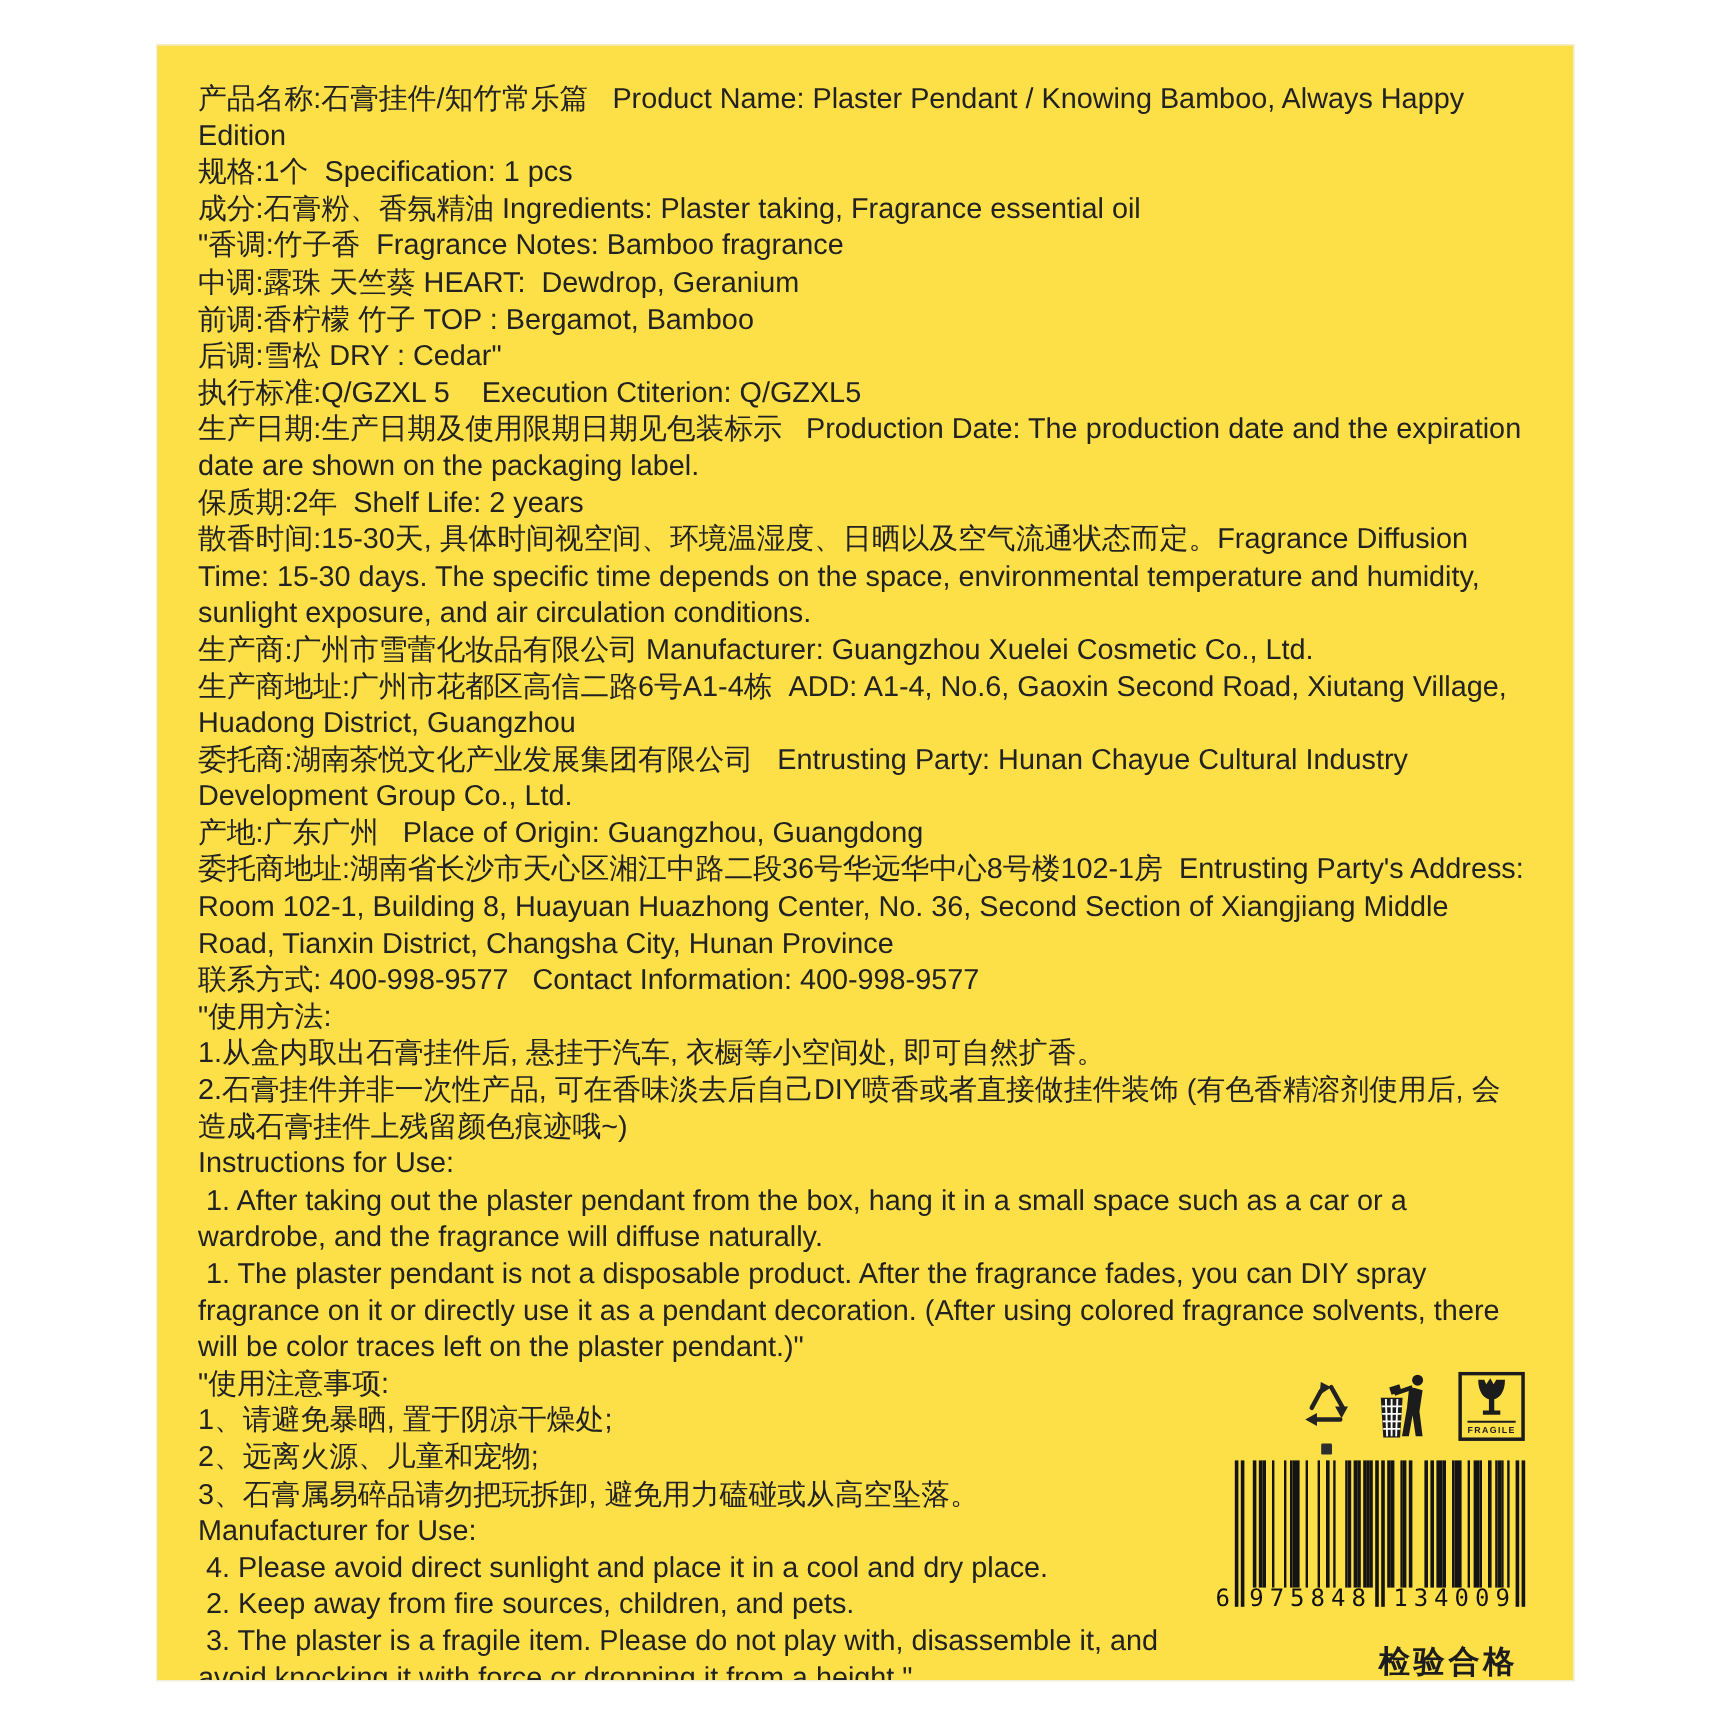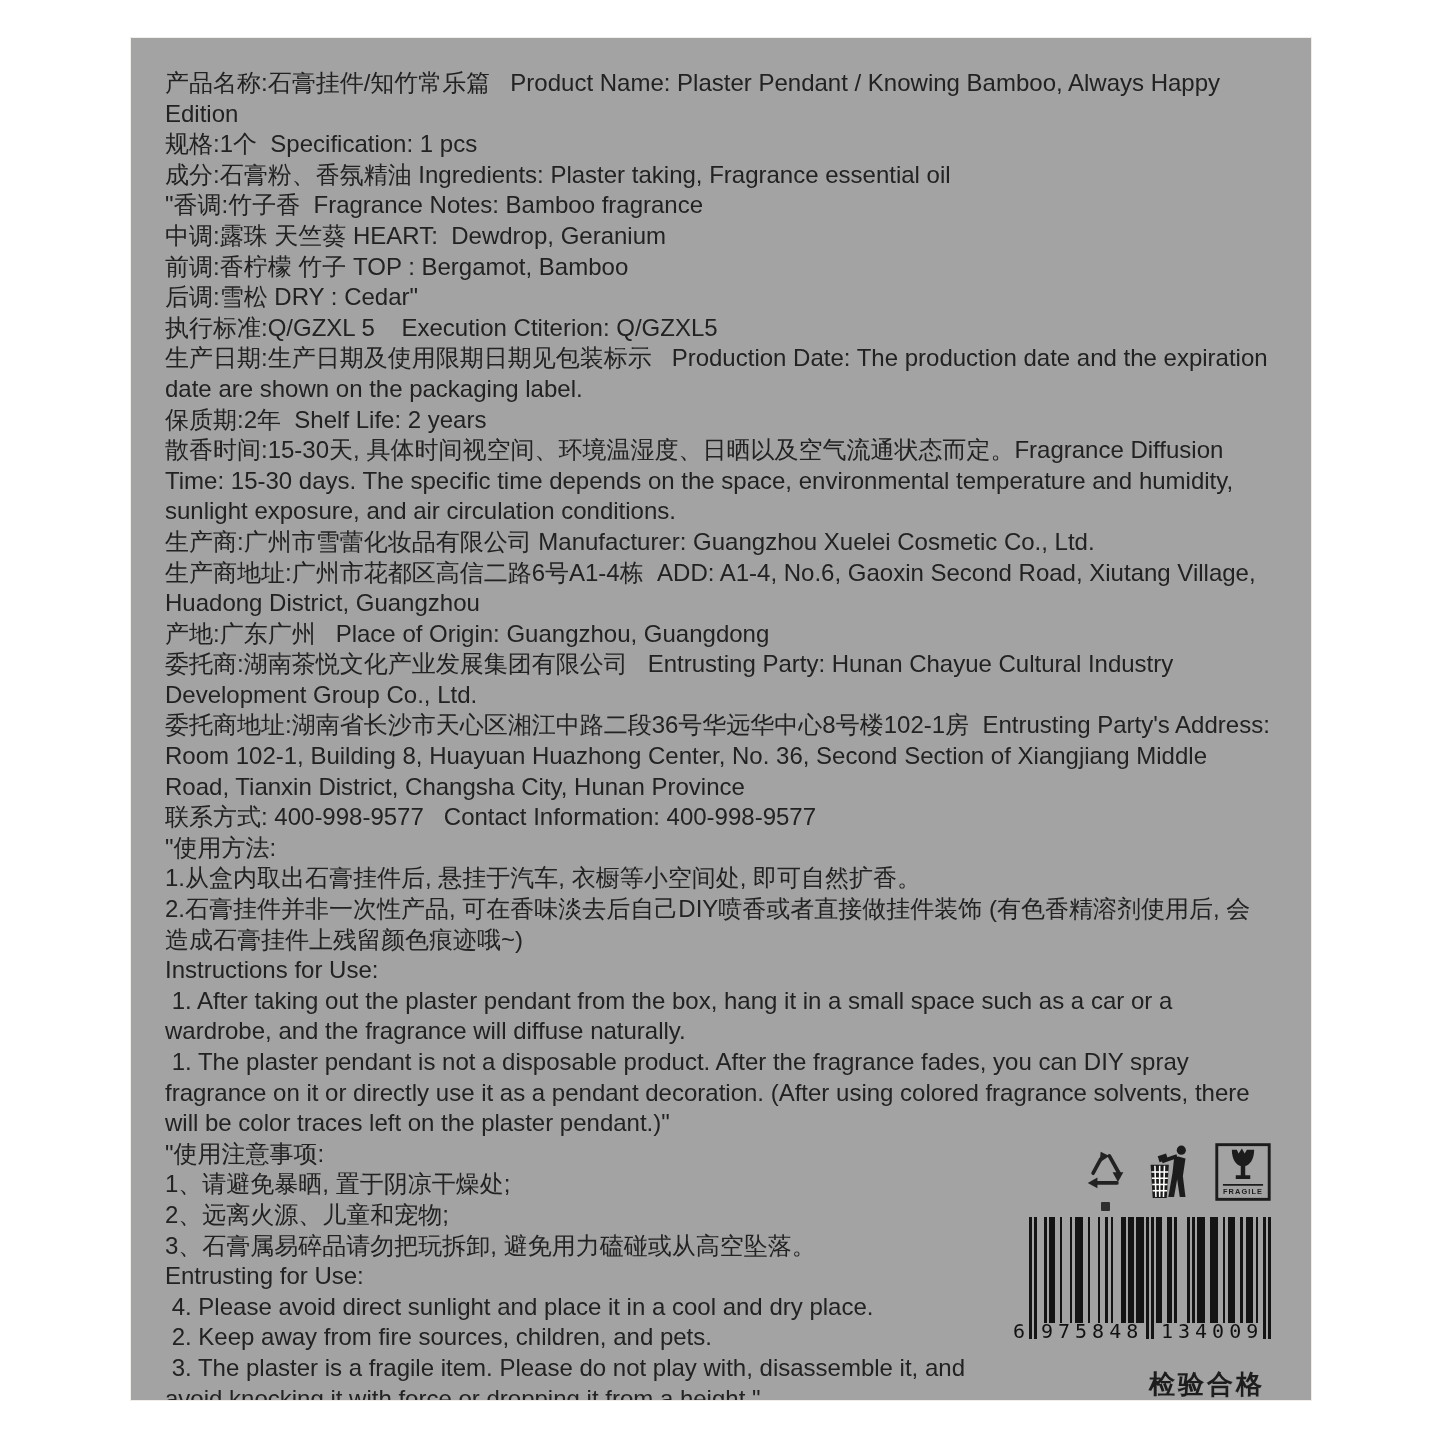--- a/index.html
+++ b/index.html
@@ -4,21 +4,21 @@
 <style>
   html,body { margin:0; padding:0; }
   body {
     width:1445px; height:1445px; position:relative;
     background:#ffffff; overflow:hidden;
     font-family:"Liberation Sans","DejaVu Sans",sans-serif;
   }
   .card {
     position:absolute; left:130px; top:37px;
     width:1182px; height:1364px; box-sizing:border-box;
-    background:#a3a3a3; border:1px solid #f1ede8;
+    background:#fde047; border:1px solid #f1ede8;
     padding:30px 40px 0 34px; overflow:hidden;
   }
   .ln {
     margin:0; font-size:24px; line-height:30.6px; color:#222222;
     font-weight:500; white-space:pre-wrap; word-break:break-word;
   }
   
   .right-marks { float:right; width:265px; margin:4px 0 0 14px; }
   .icons-row { display:flex; justify-content:flex-end; align-items:flex-start; gap:16px; height:66px; }
   .icon-wrap { text-align:left; }
@@ -51,22 +51,22 @@
   <p class="ln">"香调:竹子香  Fragrance Notes: Bamboo fragrance</p>
   <p class="ln">中调:露珠 天竺葵 HEART:  Dewdrop, Geranium</p>
   <p class="ln">前调:香柠檬 竹子 TOP : Bergamot, Bamboo</p>
   <p class="ln">后调:雪松 DRY : Cedar"</p>
   <p class="ln">执行标准:Q/GZXL 5    Execution Ctiterion: Q/GZXL5</p>
   <p class="ln">生产日期:生产日期及使用限期日期见包装标示   Production Date: The production date and the expiration date are shown on the packaging label.</p>
   <p class="ln">保质期:2年  Shelf Life: 2 years</p>
   <p class="ln">散香时间:15-30天, 具体时间视空间、环境温湿度、日晒以及空气流通状态而定。Fragrance Diffusion Time: 15-30 days. The specific time depends on the space, environmental temperature and humidity, sunlight exposure, and air circulation conditions.</p>
   <p class="ln">生产商:广州市雪蕾化妆品有限公司 Manufacturer: Guangzhou Xuelei Cosmetic Co., Ltd.</p>
   <p class="ln">生产商地址:广州市花都区高信二路6号A1-4栋  ADD: A1-4, No.6, Gaoxin Second Road, Xiutang Village, Huadong District, Guangzhou</p>
+  <p class="ln">委托商:湖南茶悦文化产业发展集团有限公司   Entrusting Party: Hunan Chayue Cultural Industry Development Group Co., Ltd.</p>
   <p class="ln">产地:广东广州   Place of Origin: Guangzhou, Guangdong</p>
-  <p class="ln">委托商:湖南茶悦文化产业发展集团有限公司   Entrusting Party: Hunan Chayue Cultural Industry Development Group Co., Ltd.</p>
   <p class="ln">委托商地址:湖南省长沙市天心区湘江中路二段36号华远华中心8号楼102-1房  Entrusting Party's Address: Room 102-1, Building 8, Huayuan Huazhong Center, No. 36, Second Section of Xiangjiang Middle Road, Tianxin District, Changsha City, Hunan Province</p>
   <p class="ln">联系方式: 400-998-9577   Contact Information: 400-998-9577</p>
   <p class="ln">"使用方法:</p>
   <p class="ln">1.从盒内取出石膏挂件后, 悬挂于汽车, 衣橱等小空间处, 即可自然扩香。</p>
   <p class="ln">2.石膏挂件并非一次性产品, 可在香味淡去后自己DIY喷香或者直接做挂件装饰 (有色香精溶剂使用后, 会造成石膏挂件上残留颜色痕迹哦~)</p>
   <p class="ln">Instructions for Use:</p>
   <p class="ln"> 1. After taking out the plaster pendant from the box, hang it in a small space such as a car or a wardrobe, and the fragrance will diffuse naturally.</p>
   <p class="ln"> 1. The plaster pendant is not a disposable product. After the fragrance fades, you can DIY spray fragrance on it or directly use it as a pendant decoration. (After using colored fragrance solvents, there will be color traces left on the plaster pendant.)"</p>
 
   <div class="right-marks">
@@ -171,18 +171,18 @@
       <span class="bc-digit bc-right">134009</span>
     </div>
 
     <div class="inspection">检验合格</div>
   </div>
 
   <p class="ln">"使用注意事项:</p>
   <p class="ln">1、请避免暴晒, 置于阴凉干燥处;</p>
   <p class="ln">2、远离火源、儿童和宠物;</p>
   <p class="ln">3、石膏属易碎品请勿把玩拆卸, 避免用力磕碰或从高空坠落。</p>
-  <p class="ln">Entrusting for Use:</p>
+  <p class="ln">Manufacturer for Use:</p>
   <p class="ln"> 4. Please avoid direct sunlight and place it in a cool and dry place.</p>
   <p class="ln"> 2. Keep away from fire sources, children, and pets.</p>
   <p class="ln"> 3. The plaster is a fragile item. Please do not play with, disassemble it, and avoid knocking it with force or dropping it from a height."</p>
 
 </div>
 
 </body></html>

